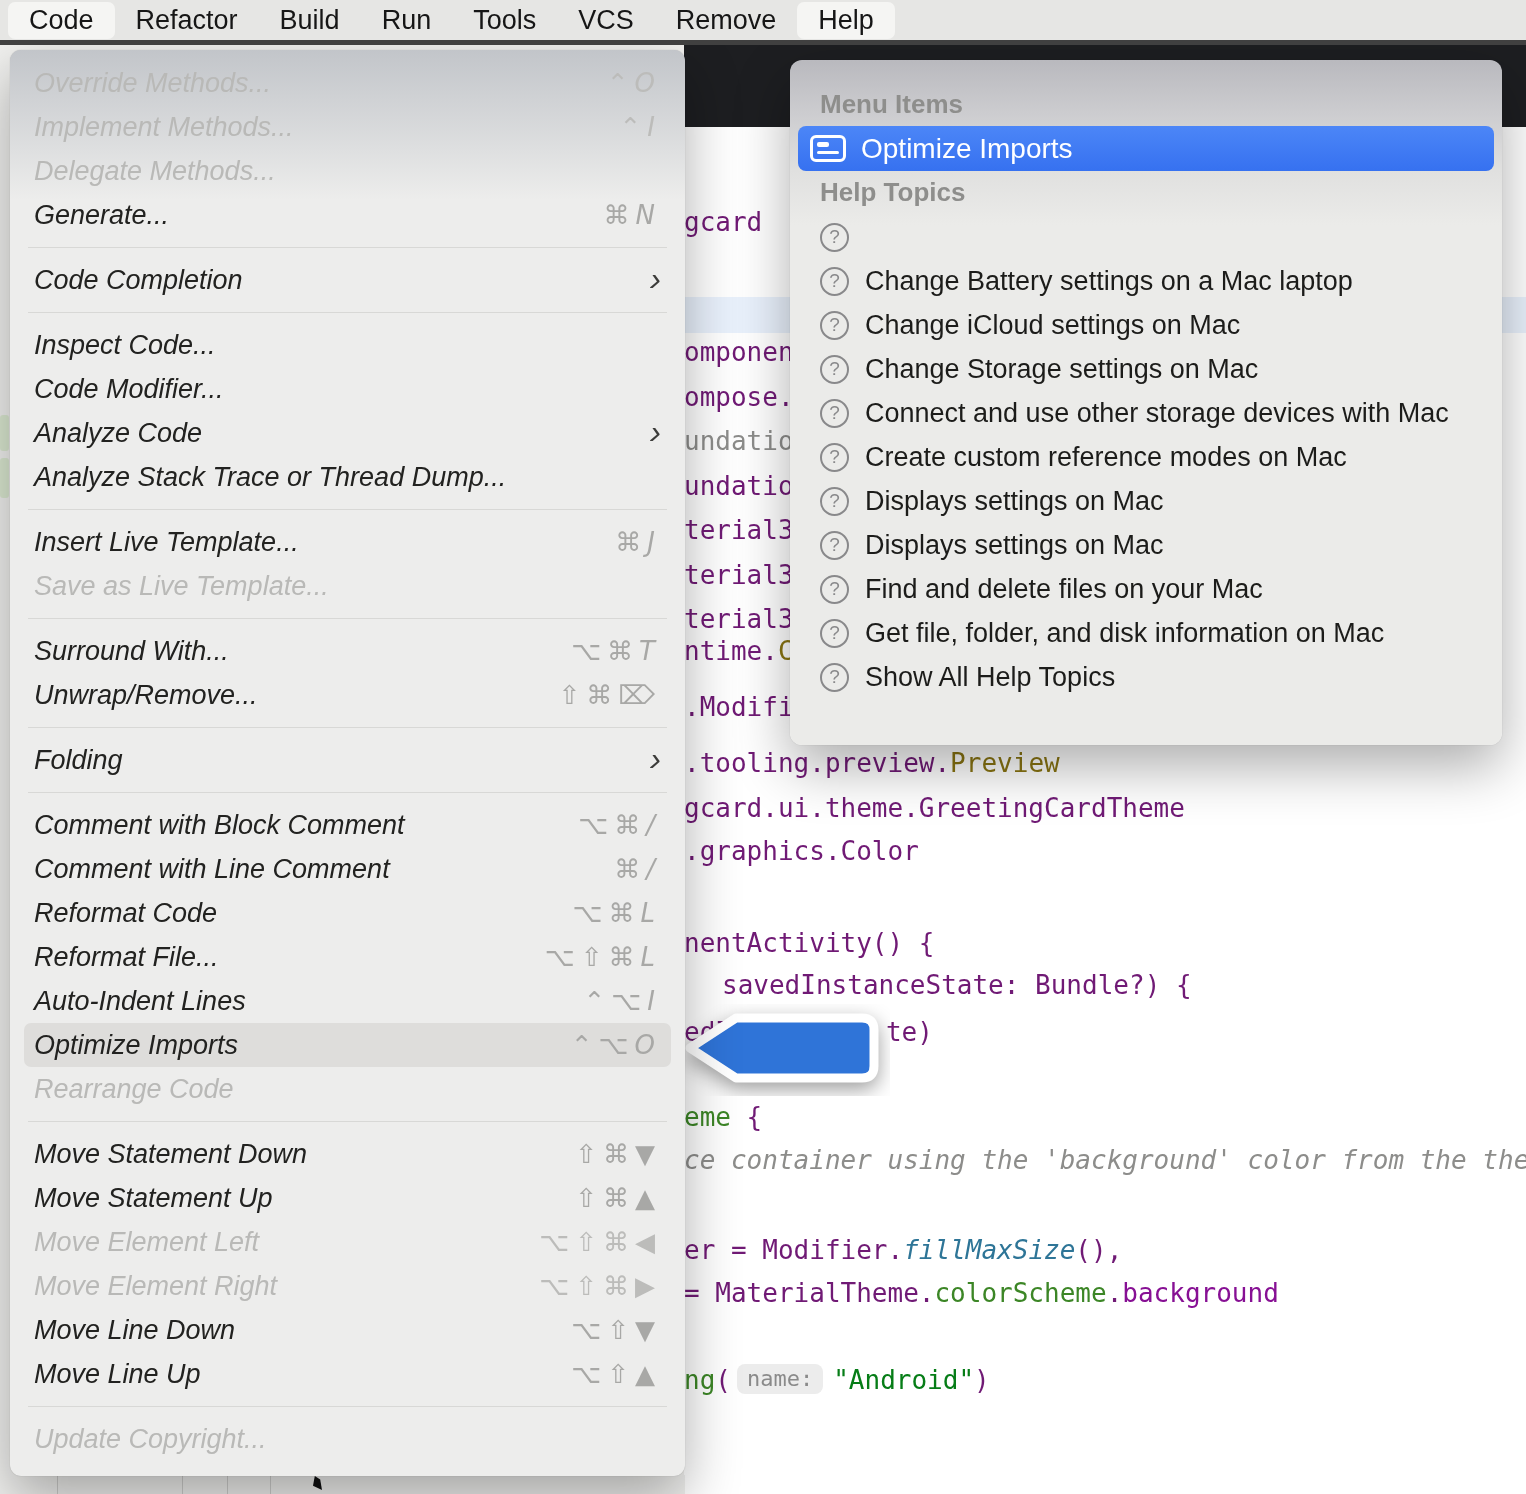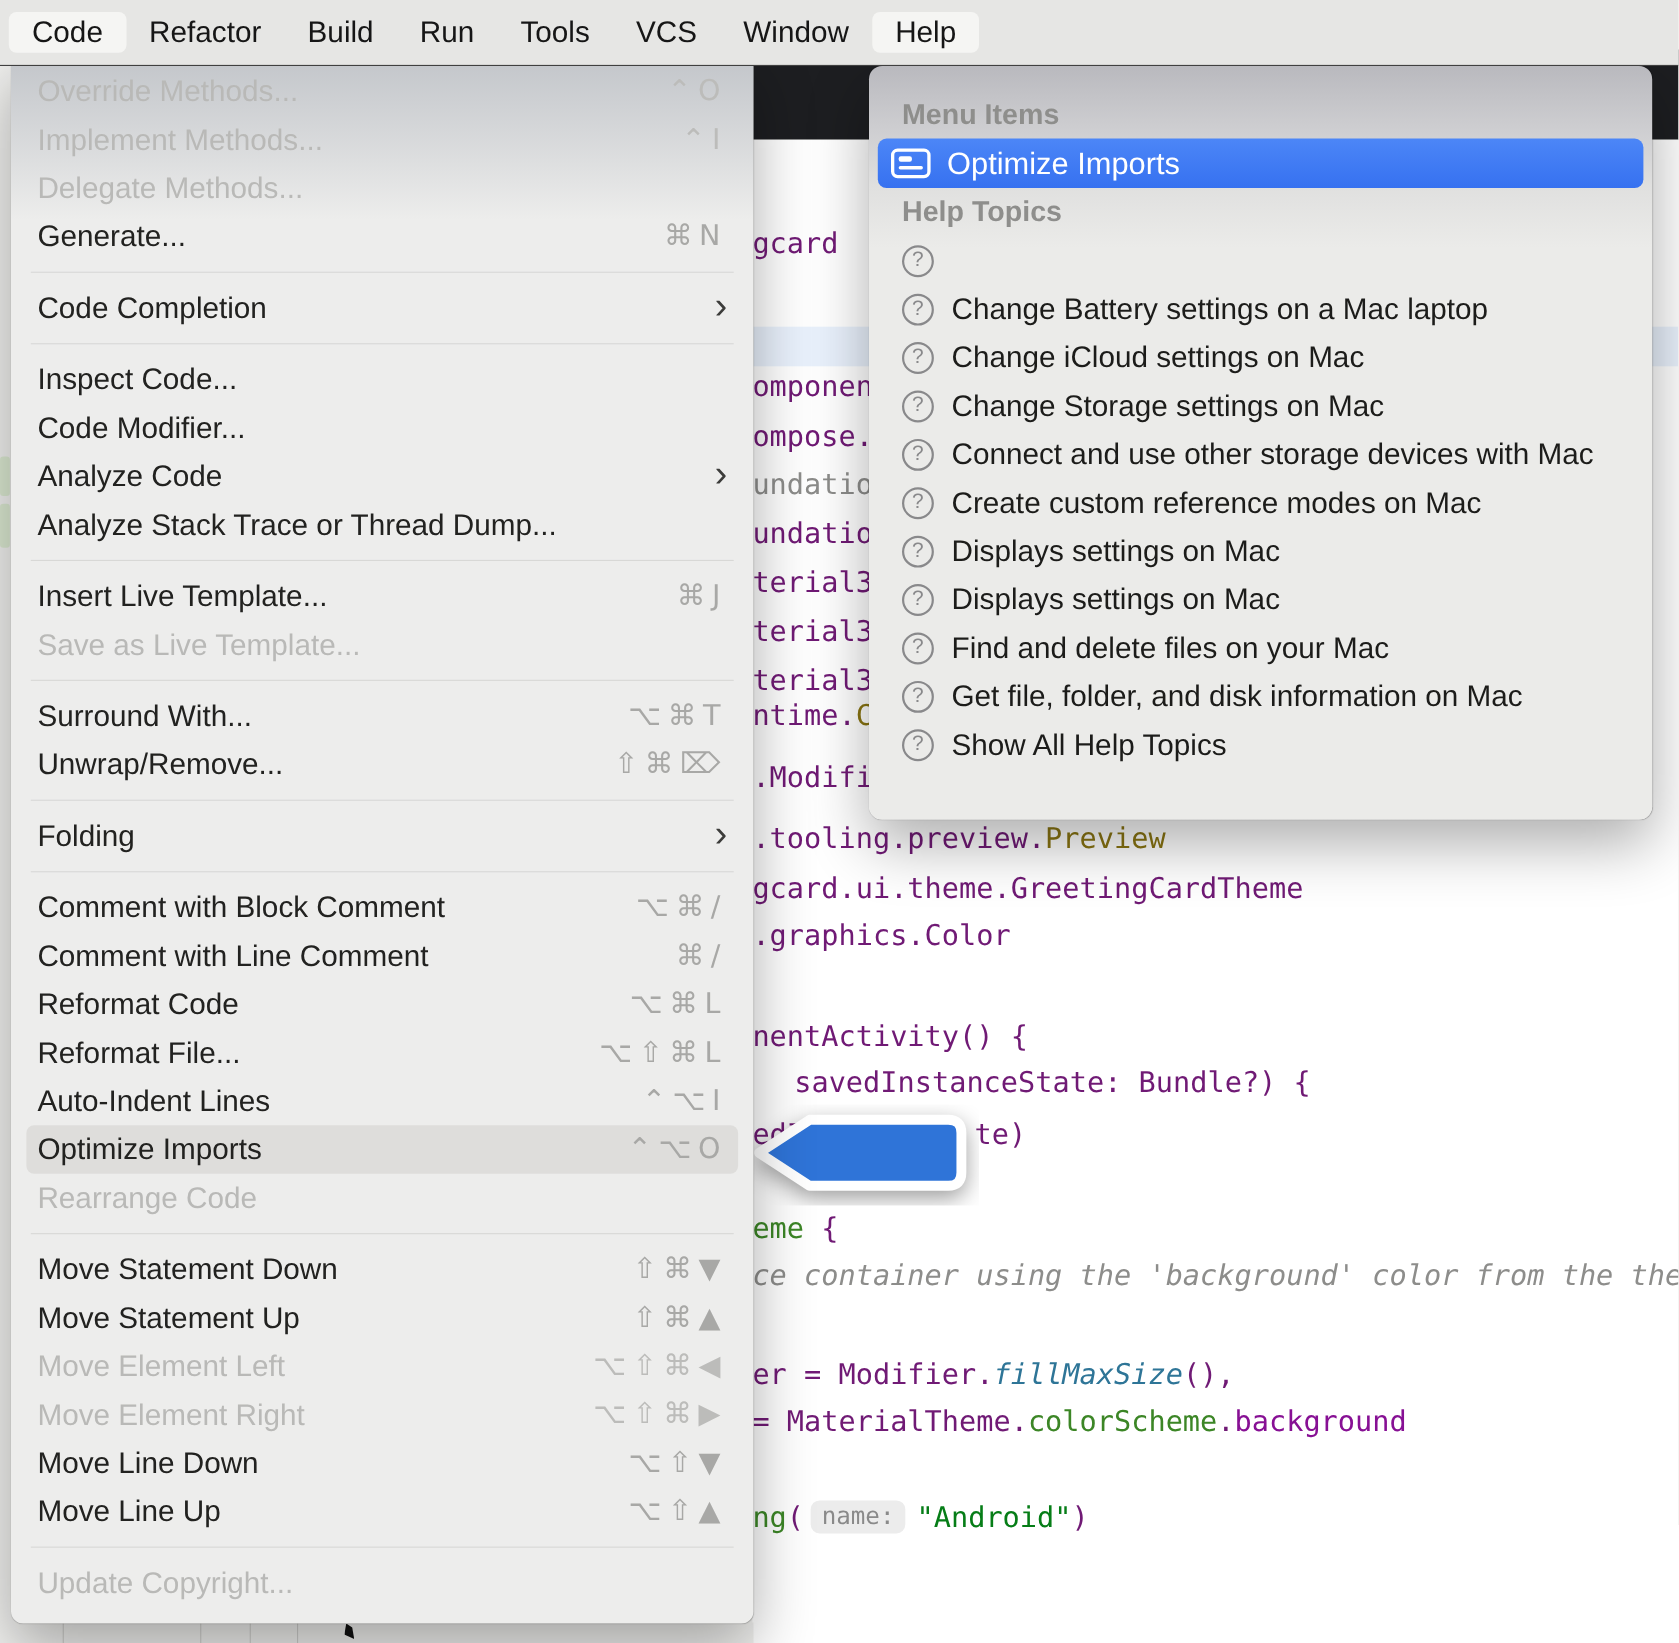--- a/index.html
+++ b/index.html
@@ -1,21 +1,21 @@
 <!DOCTYPE html>
 <html><head>
 <meta charset="utf-8">
 <style>
   html,body{margin:0;padding:0;background:#f1f1ef;}
   #root{position:relative;width:1526px;height:1494px;overflow:hidden;
         font-family:"Liberation Sans",sans-serif;background:#f1f1ef;}
 
   
-  .menubar{position:absolute;left:0;top:0;width:1526px;height:60px;background:#e6e6e4;
-           border-bottom:1px solid #404040;display:flex;align-items:center;
+  .menubar{position:absolute;left:0;top:0;width:1526px;height:45px;background:#e6e6e4;
+           border-bottom:5px solid #404040;display:flex;align-items:center;
            padding-left:8px;box-sizing:border-box;z-index:60;}
   .mb-item{height:37px;margin-top:0;display:flex;align-items:center;padding:0 21px;
            border-radius:7px;font-size:27px;font-weight:500;color:#161616;}
   .mb-item.active{background:#f5f5f3;}
 
   
   .chrome-band{position:absolute;left:684px;top:45px;width:842px;height:82px;background:#1d1e21;z-index:1;}
   .editor{position:absolute;left:684px;top:127px;width:842px;height:1367px;background:#ffffff;
           overflow:hidden;z-index:2;}
   .caret-line{position:absolute;left:0;top:170px;width:100%;height:36px;background:#e9f1fc;}
@@ -41,21 +41,21 @@
             clip-path:polygon(20% 0,80% 25%,100% 100%,0 70%);}
 
   
   .menu-panel{position:absolute;left:10px;top:50px;width:675px;height:1426px;border-radius:11px;
               background:#ededec;box-shadow:0 22px 55px rgba(0,0,0,.32),0 0 1px rgba(0,0,0,.28);
               padding-top:11px;box-sizing:border-box;z-index:50;}
   .menu-panel::before{content:"";position:absolute;left:0;top:0;width:100%;height:150px;
               border-radius:11px 11px 0 0;pointer-events:none;
               background:linear-gradient(180deg,rgba(95,105,122,.30),rgba(95,105,122,.14) 55%,rgba(95,105,122,0));}
   .menu-row{height:44px;margin:0 14px;padding:0 10px;border-radius:7px;display:flex;
-            align-items:center;font-size:27px;color:#222220;position:relative;}
+            align-items:center;font-size:27px;color:#222220;position:relative;font-style:italic;}
   .menu-row.hl{background:#dedddb;}
   .menu-row.disabled{color:#b9b9b7;}
   .menu-row .lbl{white-space:nowrap;}
   .menu-row .shortcut{margin-left:auto;color:#a8a8a6;font-size:26px;letter-spacing:6px;
             font-family:"DejaVu Sans",sans-serif;white-space:nowrap;}
   .menu-row.disabled .shortcut{color:#bcbcba;}
   .menu-row .chev{margin-left:auto;color:#3c3c3a;font-size:34px;line-height:34px;margin-top:-4px;}
   .menu-sep{height:1px;margin:10px 18px;background:#d8d8d6;}
 
   
@@ -307,16 +307,16 @@
       </div>
   </div>
 
   <div class="menubar" id="menubar">
       <div class="mb-item active">Code</div>
       <div class="mb-item">Refactor</div>
       <div class="mb-item">Build</div>
       <div class="mb-item">Run</div>
       <div class="mb-item">Tools</div>
       <div class="mb-item">VCS</div>
-      <div class="mb-item">Window</div>
+      <div class="mb-item">Remove</div>
       <div class="mb-item active">Help</div>
     </div>
 </div>
 
 </body></html>

